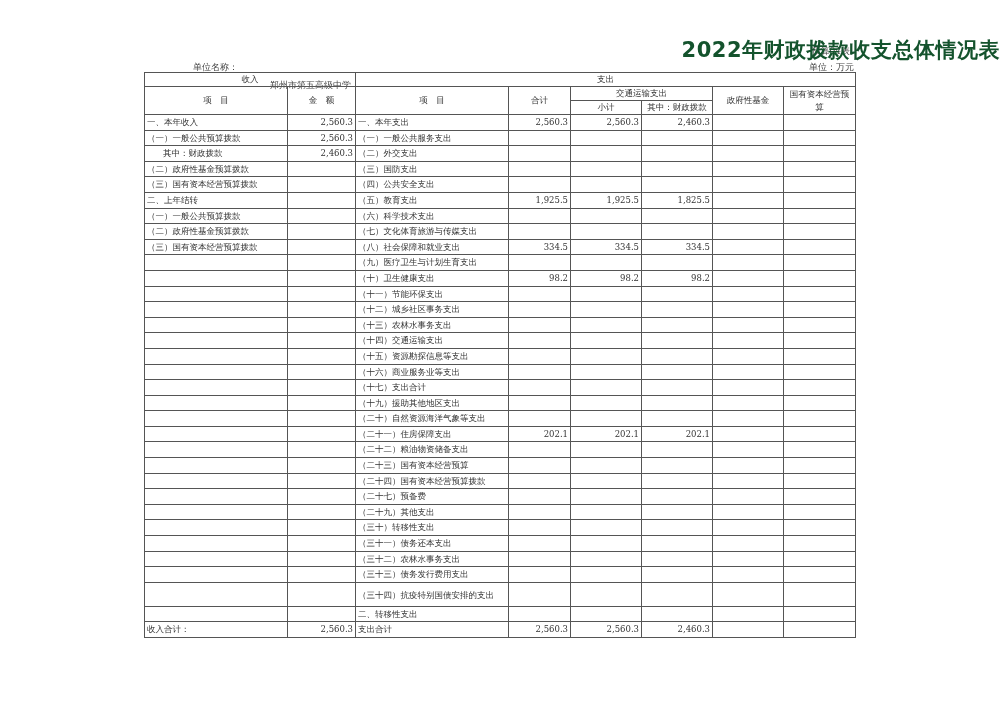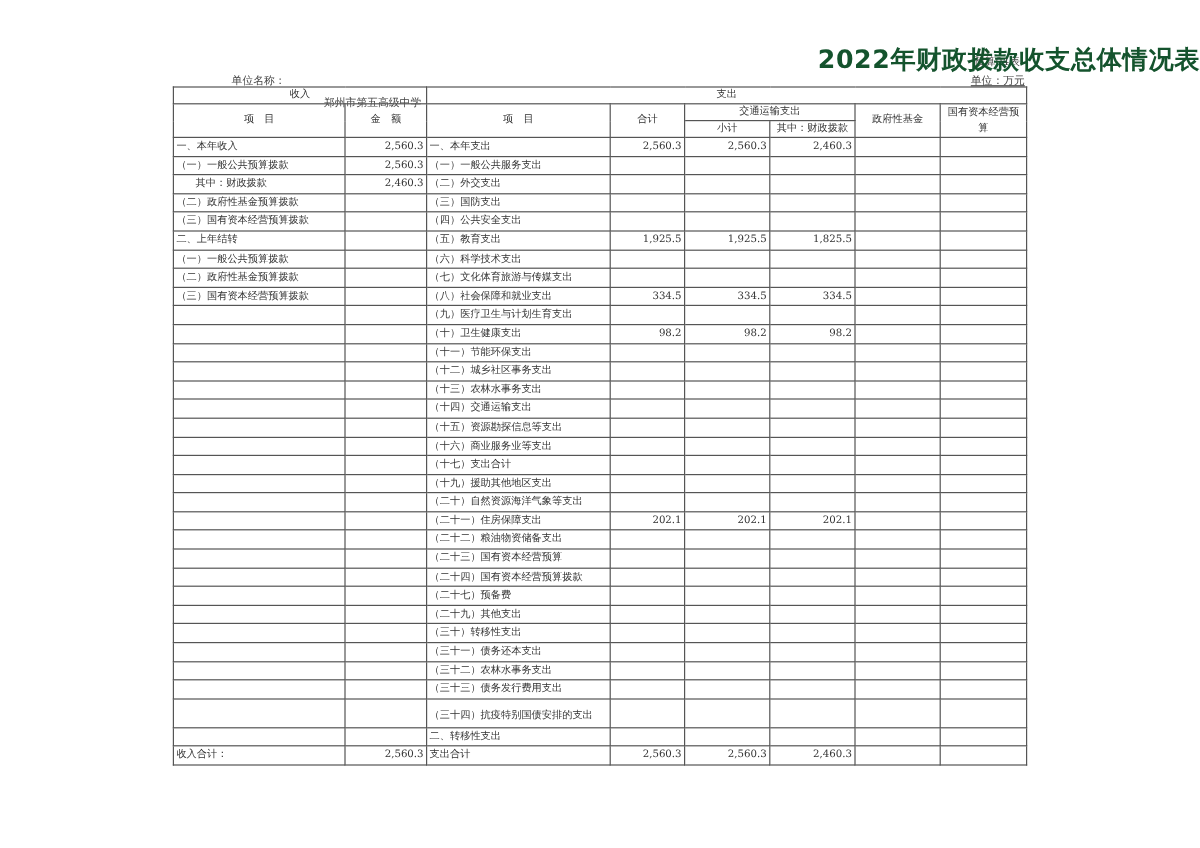--- a/index.html
+++ b/index.html
@@ -5,32 +5,32 @@
   html, body { margin: 0; padding: 0; background: #ffffff; }
   body { width: 1000px; height: 707px; position: relative; overflow: hidden;
          font-family: "DejaVu Serif", "Liberation Serif", serif; color: #333; }
   .form-no { position: absolute; right: 150px; top: 20px; font-size: 9px; color: #444; margin-top: 25px; }
   .title { position: absolute; left: 0; width: 1000px; top: 36px; text-align: right;
            font-family: "DejaVu Sans", "Liberation Sans", sans-serif; font-weight: bold;
            font-size: 21px; color: #14532d; letter-spacing: 0.5px; }
   .meta { position: absolute; top: 61px; font-size: 9px; color: #444; }
   .meta.unit-label { left: 193px; }
   .meta.unit-name { left: 270px; margin-top: 18px; }
-  .meta.unit-measure { right: 146px; text-decoration: underline; }
+  .meta.unit-measure { right: 146px; }
   table { position: absolute; left: 144px; top: 72px; border-collapse: collapse;
           table-layout: fixed; width: 711px; font-size: 8.5px; }
   td { border: 1px solid #555; padding: 0 2px; height: 14.6px; line-height: 14.6px;
        white-space: nowrap; overflow: hidden; color: #333; }
   td.c { text-align: center; }
   td.r { text-align: right; padding-right: 2px; }
   tr.hdr1 td { height: 13px; line-height: 13px; }
   tr.hdr2 td { height: 13px; line-height: 13px; }
   td.tall { line-height: 10px; white-space: normal; padding-top: 1px; }
   td.indent { padding-left: 18px; }
-  tr.data.wrap td { height: 22px; font-family: Liberation Serif, serif; }
+  tr.data.wrap td { height: 22px; }
   .hdr-wrap { white-space: normal; line-height: 12px; }
 </style>
 </head>
 <body>
 
 <div class="form-no">预算04表</div>
 <div class="title">2022年财政拨款收支总体情况表</div>
 <div class="meta unit-label">单位名称：</div>
 <div class="meta unit-name">郑州市第五高级中学</div>
 <div class="meta unit-measure">单位：万元</div>

